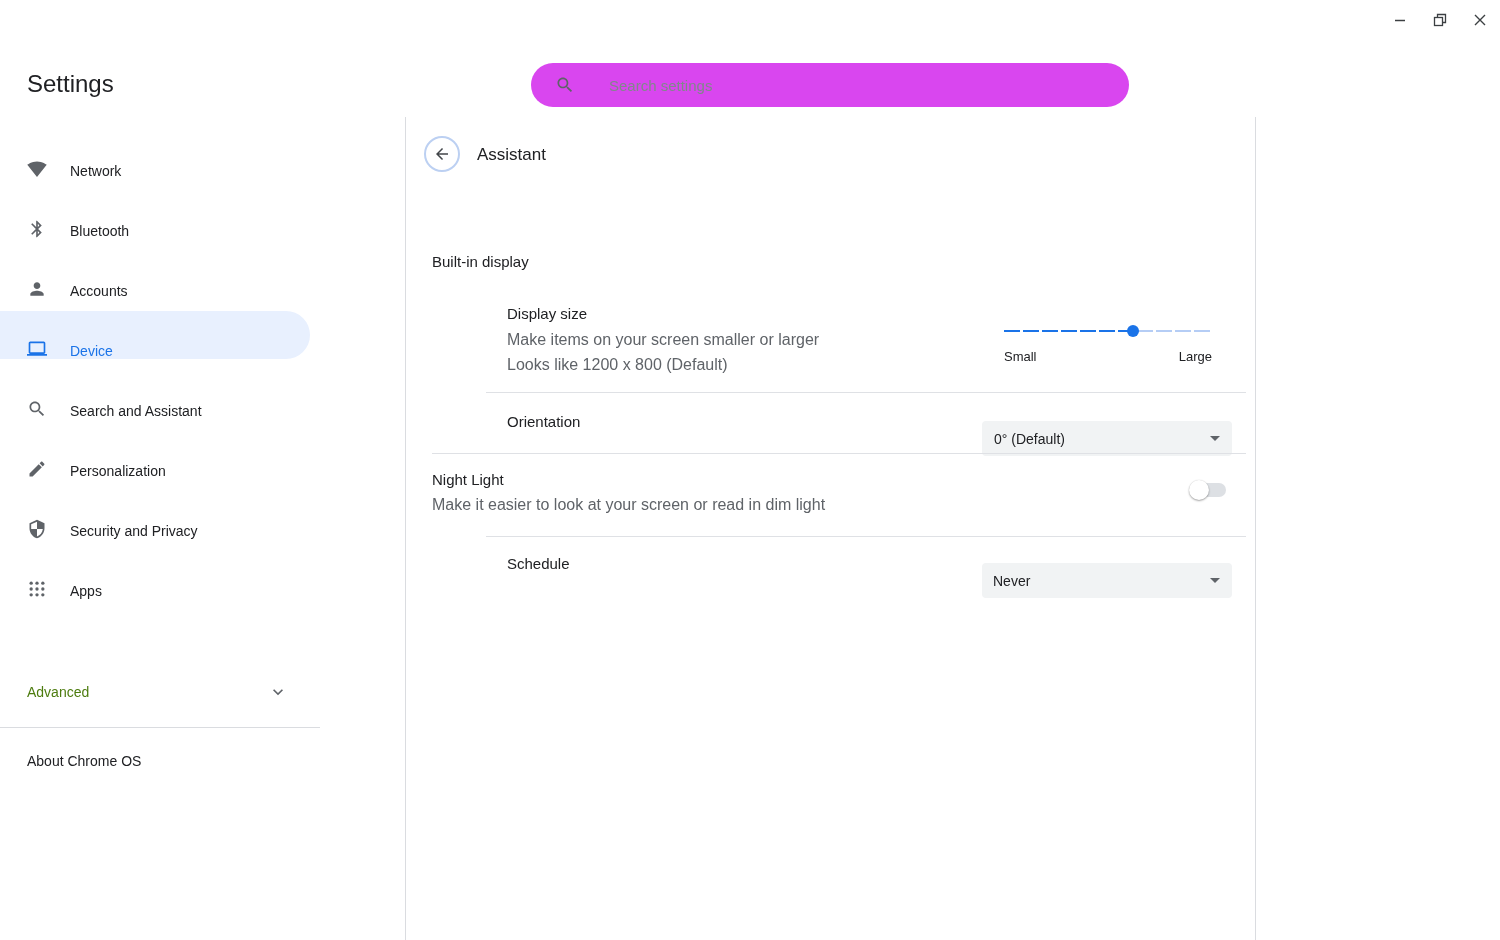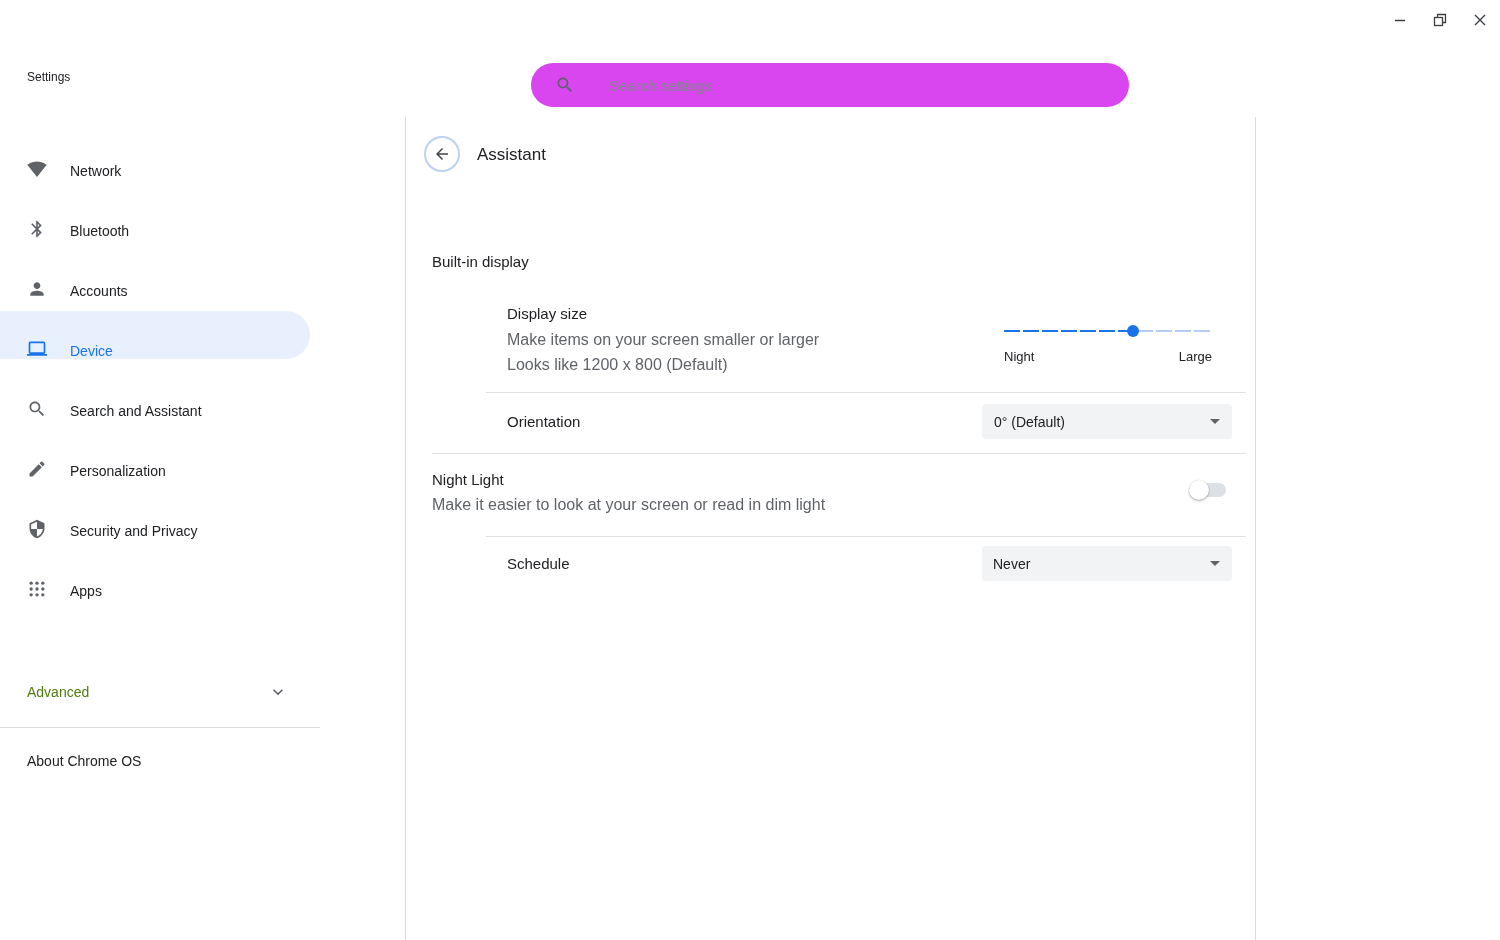--- a/index.html
+++ b/index.html
@@ -10,21 +10,21 @@
     background:#ffffff;
     color:#202124;
     overflow:hidden;
   }
 
   
   .window-controls { position:absolute; top:6px; right:6px; display:flex; gap:12px; z-index:10; }
   .win-btn { width:28px; height:28px; border:none; background:transparent; display:flex; align-items:center; justify-content:center; color:#3c4043; cursor:pointer; }
 
   
-  .app-title { position:absolute; left:27px; top:70px; font-size:12px; font-weight:500; color:#202124; }
+  .app-title { position:absolute; left:27px; top:70px; font-size:24px; font-weight:500; color:#202124; }
   .search-bar {
     position:absolute; left:531px; top:63px; width:598px; height:44px;
     background:#d946ef; border-radius:22px;
     display:flex; align-items:center; padding:0 16px 0 24px;
   }
   .search-bar .search-icon { color:#5f6368; display:flex; }
   .search-bar input {
     border:none; background:transparent; outline:none;
     margin-left:34px; font-size:15px; color:#202124; width:480px;
     font-family:"Liberation Sans","DejaVu Sans",sans-serif;
@@ -105,21 +105,21 @@
   .divider-3 { left:80px; right:9px; top:419px; }
 
   .orient-label { left:101px; top:296px; }
   .nl-label { left:26px; top:354px; }
   .nl-desc  { left:26px; top:379px; }
   .sched-label { left:101px; top:438px; }
 
   .dropdown {
     position:absolute; width:250px; height:35px; background:#f1f3f4; border-radius:4px;
     display:flex; align-items:center; justify-content:space-between;
-    padding:0 12px; cursor:pointer;
+    padding:0 12px; cursor:pointer;margin-top:17px;
   }
   .dropdown .value { font-size:14px; color:#202124; }
   .caret { width:0; height:0; border-left:5px solid transparent; border-right:5px solid transparent; border-top:5px solid #5f6368; }
   .dd-orientation { left:576px; top:287px; }
   .dd-schedule    { left:576px; top:429px;padding-left:11px; }
 
   
   .toggle { position:absolute; left:786px; top:366px; width:34px; height:14px; cursor:pointer; }
   .toggle-track { position:absolute; left:0; top:0; width:34px; height:14px; border-radius:7px; background:#dde0e4; }
   .toggle-thumb {
@@ -273,21 +273,21 @@
   <div class="row-label ds-label">Display size</div>
   <div class="row-sub ds-desc">Make items on your screen smaller or larger</div>
   <div class="row-sub ds-detail">Looks like 1200 x 800 (Default)</div>
 
   <div class="slider">
     <div class="slider-track"></div>
     <div class="slider-fill" style="width: 62%;"></div>
     <div class="slider-thumb" style="left: 62%;"></div>
   </div>
   <div class="slider-labels">
-    <span>Night</span>
+    <span>Small</span>
     <span>Large</span>
   </div>
 
   <div class="divider divider-1"></div>
 
   <div class="row-label orient-label">Orientation</div>
   <div class="dropdown dd-orientation">
     <span class="value">0° (Default)</span>
     <span class="caret"></span>
   </div>

